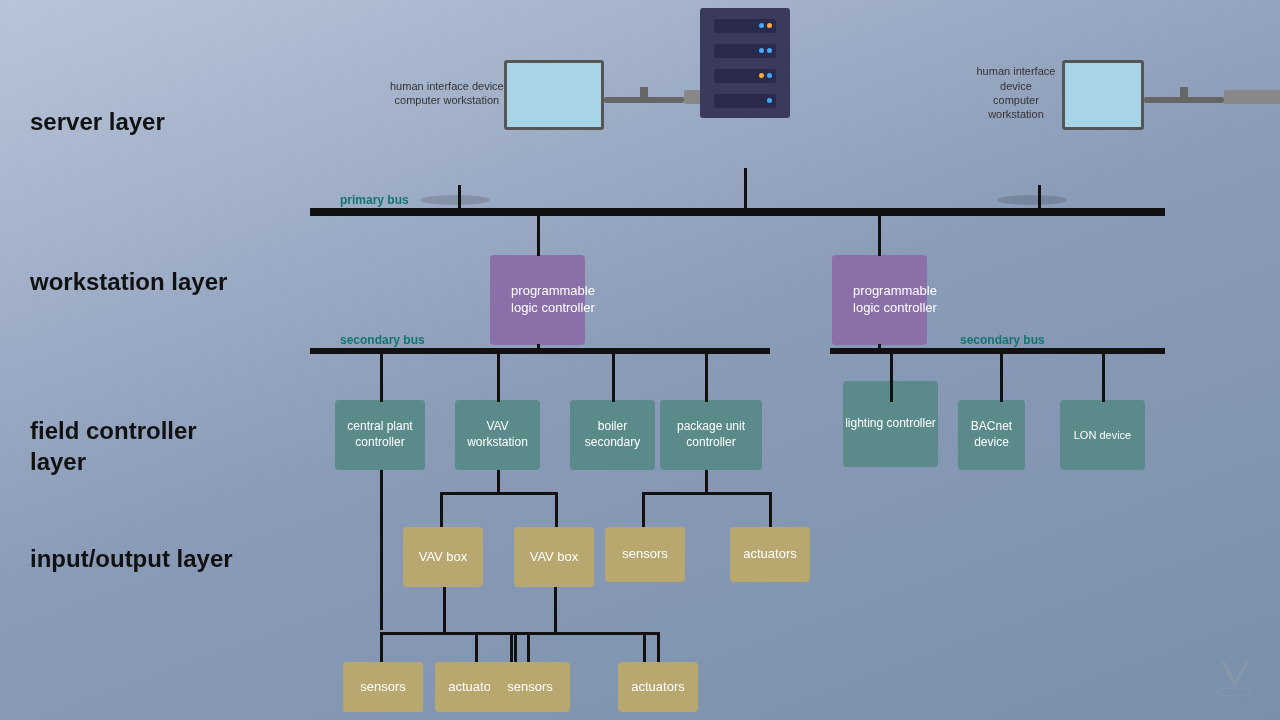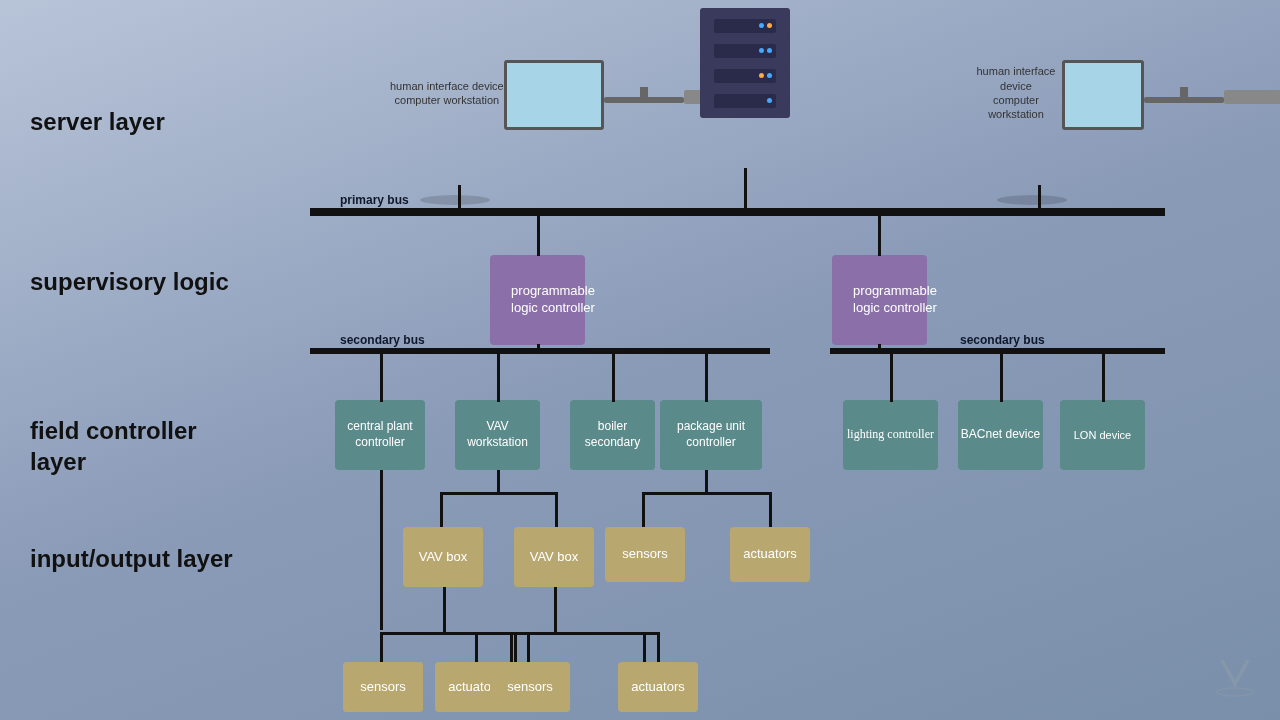--- a/index.html
+++ b/index.html
@@ -52,21 +52,21 @@
       left: 830px;
       width: 335px;
       height: 6px;
       background: #111;
     }
 
     .bus-label {
       position: absolute;
       font-size: 12px;
       font-weight: bold;
-      color: #0f172a;
+      color: #0f766e;
     }
 
     .primary-bus-label { top: 193px; left: 340px; }
     .secondary-bus-left-label { top: 333px; left: 340px; }
     .secondary-bus-right-label { top: 333px; left: 960px; }
 
     
     .device-box {
       position: absolute;
       border-radius: 4px;
@@ -168,21 +168,21 @@
     .shadow-ellipse {
       position: absolute;
       background: rgba(0,0,0,0.15);
       border-radius: 50%;
     }
   </style>
 </head>
 <body>
 
 <div class="layer-label server-layer-label">server layer</div>
-<div class="layer-label supervisory-layer-label">supervisory logic</div>
+<div class="layer-label supervisory-layer-label">workstation layer</div>
 <div class="layer-label field-layer-label">field controller<br>layer</div>
 <div class="layer-label io-layer-label">input/output layer</div>
 
 <div class="primary-bus"></div>
 <div class="bus-label primary-bus-label">primary bus</div>
 
 <div class="secondary-bus-left"></div>
 <div class="secondary-bus-right"></div>
 <div class="bus-label secondary-bus-left-label">secondary bus</div>
 <div class="bus-label secondary-bus-right-label">secondary bus</div>
@@ -283,28 +283,28 @@
 
 <div class="vline" style="left:612px; top:352px; height:50px;"></div>
 
 <div class="device-box box-teal" style="left:660px; top:400px; width:102px; height:70px;">
   <span style="font-size:12px;">package
 unit controller</span>
 </div>
 
 <div class="vline" style="left:705px; top:352px; height:50px;"></div>
 
-<div class="device-box box-teal" style="left:843px; top:400px; width:95px; height:70px;font-family:Liberation Serif, serif;">
+<div class="device-box box-teal" style="left:843px; top:381px; width:95px; height:86px;">
   <span style="font-size:12px;">lighting
 controller</span>
 </div>
 
 <div class="vline" style="left:890px; top:352px; height:50px;"></div>
 
-<div class="device-box box-teal" style="left:958px; top:400px; width:85px; height:70px;">
+<div class="device-box box-teal" style="left:958px; top:400px; width:67px; height:70px;">
   <span style="font-size:12px;">BACnet
 device</span>
 </div>
 
 <div class="vline" style="left:1000px; top:352px; height:50px;"></div>
 
 <div class="device-box box-teal" style="left:1060px; top:400px; width:85px; height:70px;">
   <span style="font-size:11px;">LON
 device</span>
 </div>

